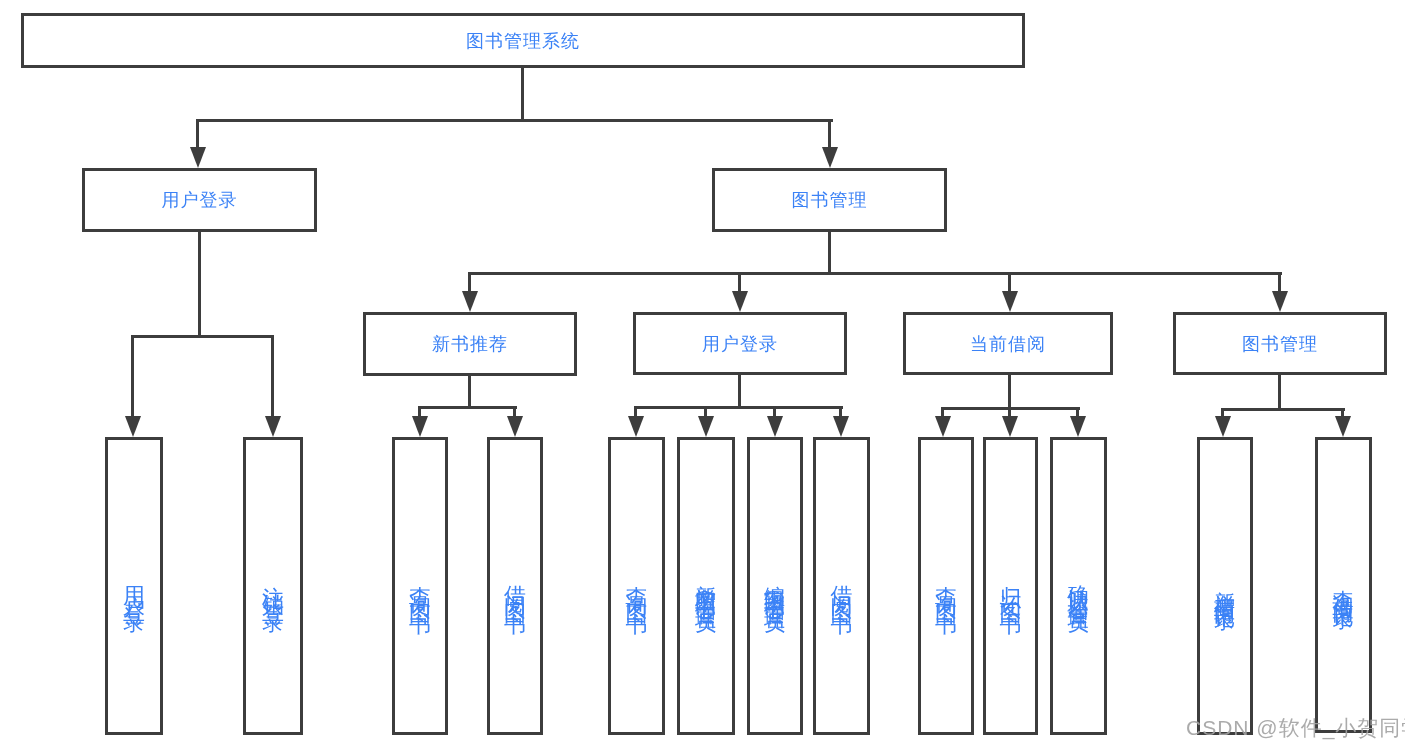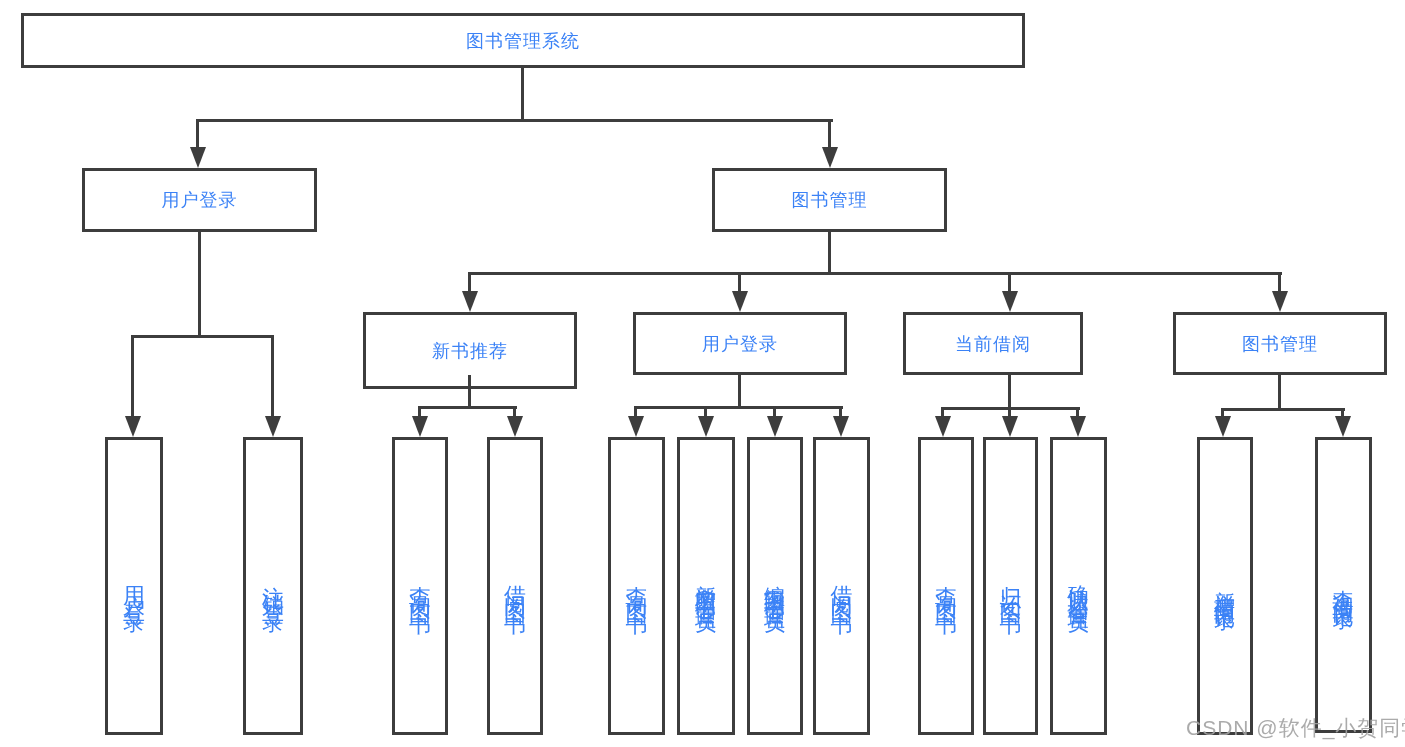--- a/index.html
+++ b/index.html
@@ -63,27 +63,27 @@
   <div class="line" style="left:468px;top:272px;width:814px;height:3px;"></div>
   <div class="line" style="left:468px;top:272px;width:3px;height:20px;"></div>
   <div class="arr" style="left:462px;top:291px;"></div>
   <div class="line" style="left:738px;top:272px;width:3px;height:20px;"></div>
   <div class="arr" style="left:732px;top:291px;"></div>
   <div class="line" style="left:1008px;top:272px;width:3px;height:20px;"></div>
   <div class="arr" style="left:1002px;top:291px;"></div>
   <div class="line" style="left:1278px;top:272px;width:3px;height:20px;"></div>
   <div class="arr" style="left:1272px;top:291px;"></div>
 
-  <div class="node" style="left:363px;top:312px;width:214px;height:77px;">
+  <div class="node" style="left:363px;top:312px;width:214px;height:64px;">
     <span>新书推荐</span>
   </div>
   <div class="node" style="left:633px;top:312px;width:214px;height:63px;">
     <span>用户登录</span>
   </div>
-  <div class="node" style="left:903px;top:312px;width:180px;height:63px;">
+  <div class="node" style="left:903px;top:312px;width:210px;height:63px;">
     <span>当前借阅</span>
   </div>
   <div class="node" style="left:1173px;top:312px;width:214px;height:63px;">
     <span>图书管理</span>
   </div>
 
   <div class="line" style="left:468px;top:375px;width:3px;height:31px;"></div>
   <div class="line" style="left:418px;top:406px;width:99px;height:3px;"></div>
   <div class="line" style="left:418px;top:406px;width:3px;height:11px;"></div>
   <div class="arr" style="left:412px;top:416px;"></div>

